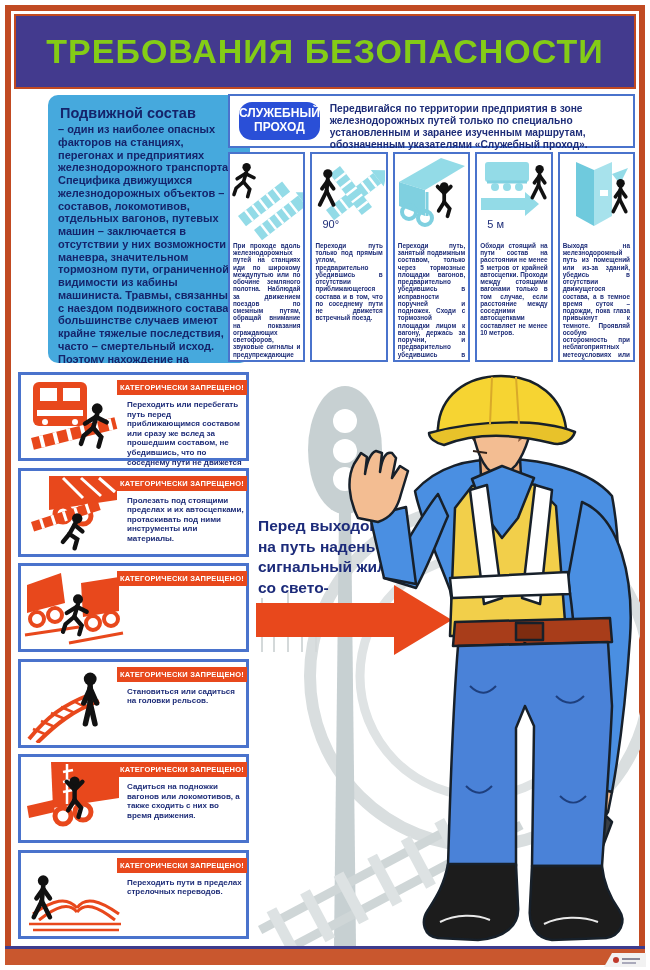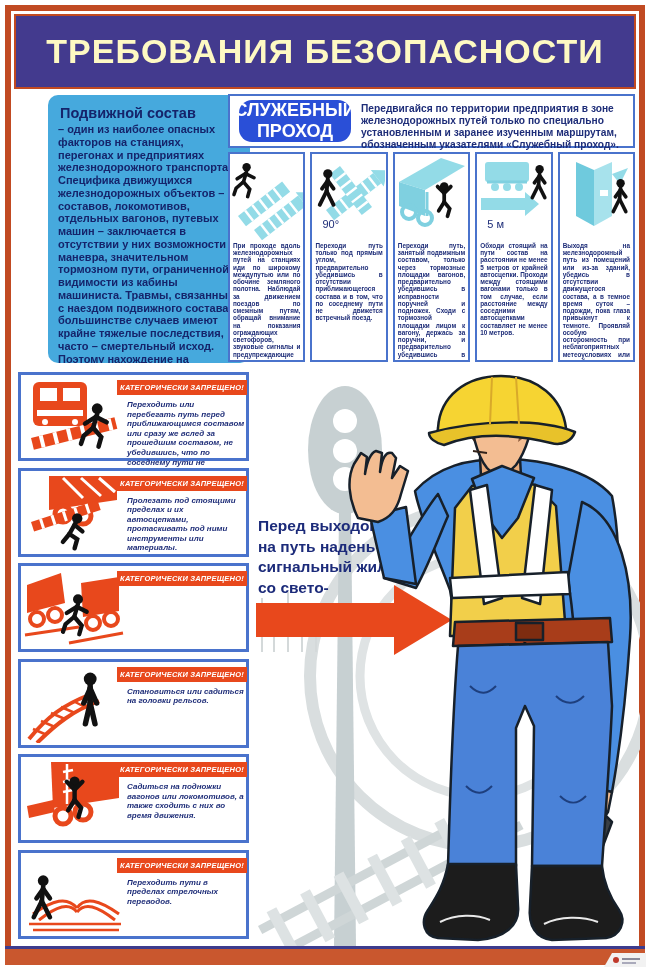--- a/index.html
+++ b/index.html
@@ -1,37 +1,37 @@
 <!DOCTYPE html>
 <html><head>
 <meta charset="utf-8">
 <style>
   html,body{margin:0;padding:0;}
   body{width:650px;height:970px;font-family:"Liberation Sans","DejaVu Sans",sans-serif;}
   .poster{position:relative;width:650px;height:970px;background:#fff;overflow:hidden;}
   .frame{position:absolute;left:5px;top:5px;width:628px;height:948px;border:6px solid #c14a22;}
   .header{position:absolute;left:14px;top:14px;width:618px;height:71px;background:#433a8e;border:2px solid #c14a22;
           display:flex;flex-direction:column;align-items:center;justify-content:center;}
-  .title1{color:#fef9c3;font-weight:bold;font-size:34px;letter-spacing:1px;line-height:1.05;white-space:nowrap;}
+  .title1{color:#84cc16;font-weight:bold;font-size:34px;letter-spacing:1px;line-height:1.05;white-space:nowrap;}
   .title2{color:#fff;font-weight:bold;font-size:20px;letter-spacing:.5px;white-space:nowrap;}
   .intro{position:absolute;left:20px;top:95px;width:202px;height:268px;background:#46a9dd;border-radius:10px;
          padding:10px 10px;box-sizing:border-box;color:#15246b;overflow:hidden;margin-left:28px;}
   .intro h2{margin:0 0 2px 2px;font-size:14.5px;}
   .intro p{margin:0;font-size:11px;font-weight:bold;line-height:1.16;}
   .service{position:absolute;left:228px;top:94px;width:407px;height:54px;border:2px solid #4a73cc;box-sizing:border-box;
            display:flex;align-items:center;background:#fff;}
   .badge{margin-left:9px;width:112px;min-height:38px;background:#2a4fd7;border-radius:13px;color:#fff;font-weight:bold;
-         font-size:18px;display:flex;align-items:center;justify-content:center;text-align:center;line-height:1.15;white-space:pre-line;}
+         font-size:12px;display:flex;align-items:center;justify-content:center;text-align:center;line-height:1.15;white-space:pre-line;}
   .service-text{margin:12px 6px 0 10px;font-size:10.2px;font-weight:bold;color:#1e2d78;line-height:1.18;}
   .rules{position:absolute;left:228px;top:152px;width:407px;height:210px;display:flex;gap:5px;}
   .rule-panel{flex:1;border:2px solid #4a73cc;box-sizing:border-box;background:#fff;position:relative;overflow:hidden;}
   .rule-icon{position:relative;height:86px;}
   .rule-label{position:absolute;left:10px;top:64px;font-size:11px;font-weight:normal;color:#1e2d78;}
   .rule-text{padding:2px 3px 0 3px;font-size:6.4px;font-weight:bold;color:#1e2d78;text-align:justify;line-height:1.13;}
-  .prohibs{position:absolute;left:18px;top:372px;width:231px;font-style:italic;}
+  .prohibs{position:absolute;left:18px;top:372px;width:231px;}
   .pb{position:relative;width:231px;height:89px;border:3px solid #4a73cc;box-sizing:border-box;background:#fff;margin-bottom:6.5px;}
   .pb-banner{position:absolute;top:5px;right:-1px;width:130px;height:15px;background:#e8481c;color:#fff;
              font-size:7.5px;font-weight:bold;display:flex;align-items:center;justify-content:center;letter-spacing:.2px;white-space:nowrap;}
   .pb-art{position:absolute;left:2px;top:3px;width:102px;height:78px;}
   .pb-text{position:absolute;left:106px;top:25px;width:118px;font-size:8px;font-weight:bold;color:#1e2d78;line-height:1.2;}
   .bg-art{position:absolute;left:250px;top:366px;width:390px;height:582px;z-index:1;}
   .vest-note{position:absolute;left:258px;top:516px;width:190px;z-index:3;font-size:15.5px;font-weight:bold;
              color:#1c2b7a;line-height:1.33;white-space:pre-line;}
   .arrow{position:absolute;left:256px;top:584px;z-index:3;}
   .worker{position:absolute;left:320px;top:366px;z-index:4;}

